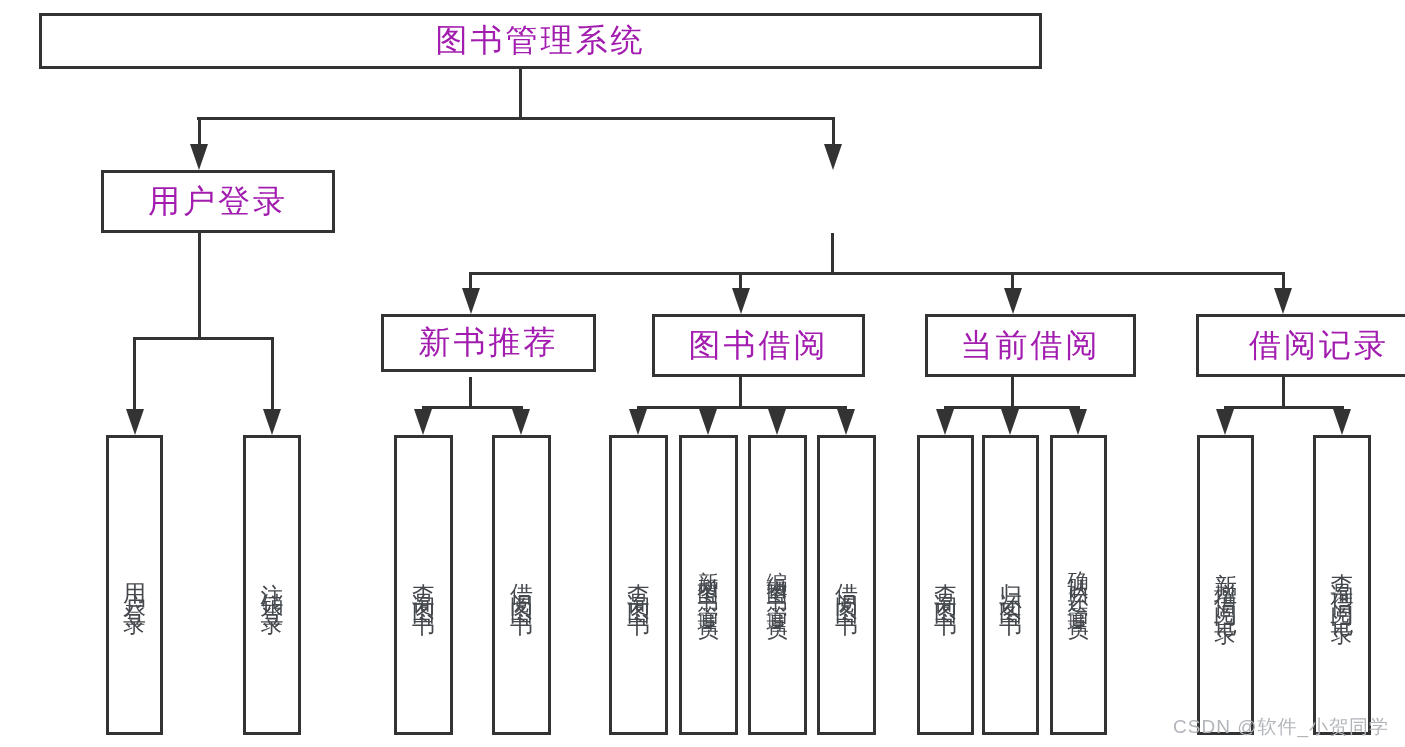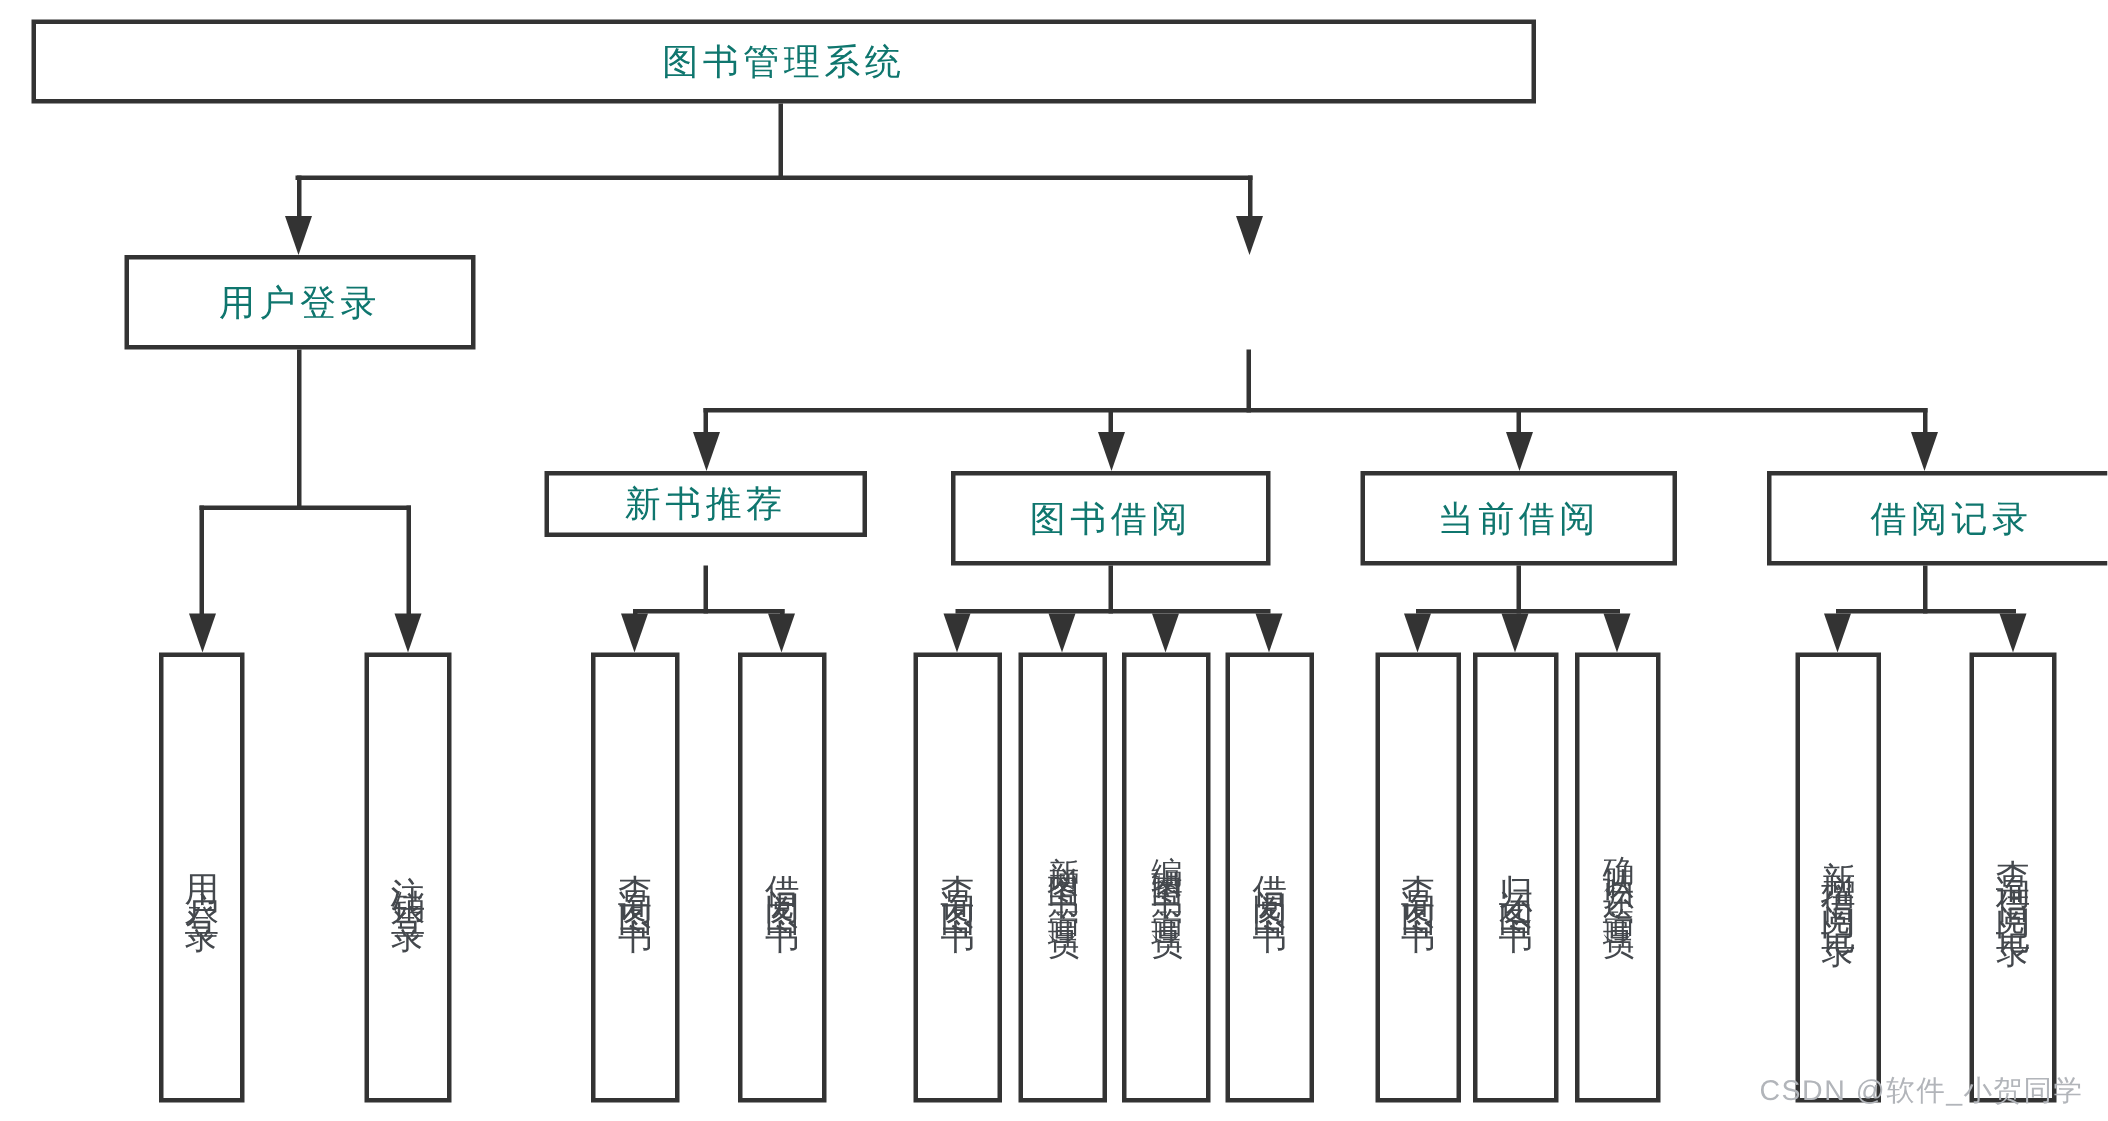--- a/index.html
+++ b/index.html
@@ -15,24 +15,25 @@
   }
 
   
   .box {
     position: absolute;
     border: 3px solid #333333;
     background: #ffffff;
     display: flex;
     align-items: center;
     justify-content: center;
-    color: #0f766e;
-    font-size: 24px;
+    color: #a21caf;
+    font-size: 32px;
     letter-spacing: 3px;
     white-space: nowrap;
+    margin-left: 18px;
   }
   .box span { display: block; }
 
   
   .vbox {
     position: absolute;
     border: 3px solid #333333;
     background: #ffffff;
     display: flex;
     align-items: center;
@@ -101,21 +102,21 @@
   <div class="hline" style="left:469px; top:272px; width:816px;"></div>
   <div class="vline" style="left:469px; top:272px; height:24px;"></div>
   <div class="arrow" style="left:462px; top:288px;"></div>
   <div class="vline" style="left:739px; top:272px; height:24px;"></div>
   <div class="arrow" style="left:732px; top:288px;"></div>
   <div class="vline" style="left:1011px; top:272px; height:24px;"></div>
   <div class="arrow" style="left:1004px; top:288px;"></div>
   <div class="vline" style="left:1282px; top:272px; height:24px;"></div>
   <div class="arrow" style="left:1274px; top:288px;"></div>
 
-  <div class="box" style="left:363px; top:314px; width:215px; height:44px;">
+  <div class="box" style="left:363px; top:314px; width:215px; height:58px;">
     <span>新书推荐</span>
   </div>
   <div class="box" style="left:907px; top:314px; width:211px; height:63px;">
     <span>当前借阅</span>
   </div>
   <div class="box" style="left:634px; top:314px; width:213px; height:63px;">
     <span>图书借阅</span>
   </div>
   <div class="box" style="left:1178px; top:314px; width:246px; height:63px;">
     <span>借阅记录</span>

